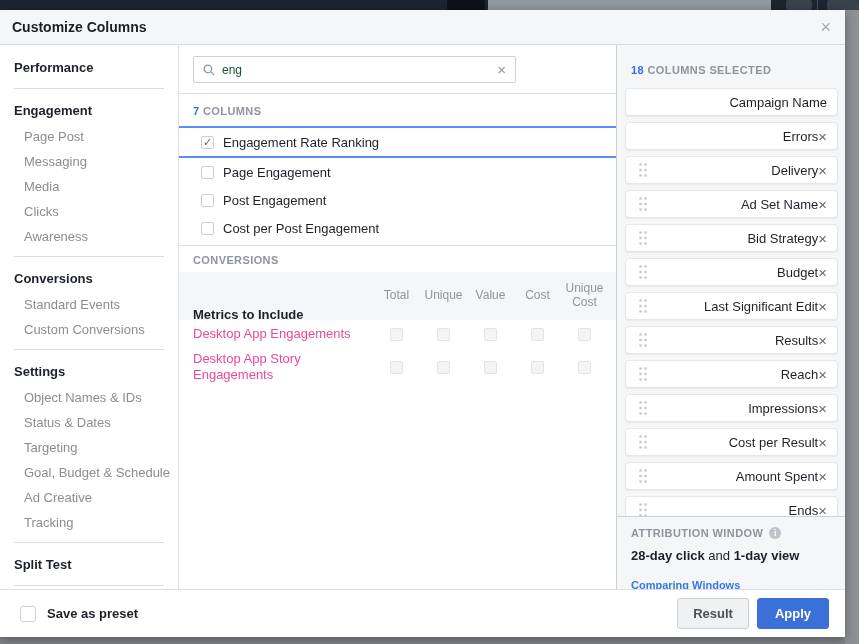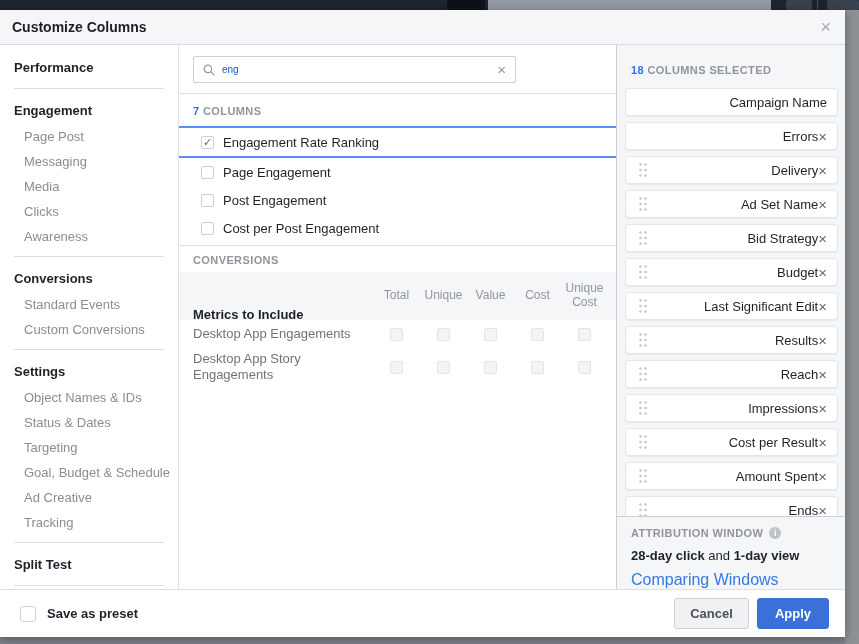--- a/index.html
+++ b/index.html
@@ -28,56 +28,56 @@
   .sidebar{width:178px;flex:none;box-sizing:border-box;padding-top:8px;overflow:hidden;background:#fff;}
   .sb-header{font-size:13px;font-weight:bold;color:#1d2129;padding:7px 14px 6px;cursor:pointer;}
   .sb-item{font-size:13px;color:#8a8d91;padding:5px 14px 5px 24px;cursor:pointer;white-space:nowrap;}
   .sb-divider{height:1px;background:#dadde1;margin:7px 14px;}
 
   
   .middle{flex:1;min-width:0;border-left:1px solid #dddfe2;border-right:1px solid #ccd0d5;display:flex;flex-direction:column;background:#fff;}
   .search-wrap{padding:11px 14px 10px;border-bottom:1px solid #dddfe2;}
   .searchbox{width:323px;height:27px;box-sizing:border-box;border:1px solid #ccd0d5;border-radius:2px;background:#fff;display:flex;align-items:center;padding:0 9px;}
   .search-icon{display:flex;margin-right:7px;flex:none;}
-  .search-input{border:none;outline:none;flex:1;min-width:0;font-family:"Liberation Sans",sans-serif;font-size:10px;color:#1d4ed8;background:transparent;padding:0;}
+  .search-input{border:none;outline:none;flex:1;min-width:0;font-family:"Liberation Sans",sans-serif;font-size:12px;color:#14532d;background:transparent;padding:0;}
   .search-clear{color:#90949c;font-size:15px;line-height:1;cursor:pointer;flex:none;}
   .results-header,.selected-header,.conversions-label,.attr-label{font-size:11px;font-weight:bold;color:#90949c;letter-spacing:.4px;}
   .results-header{padding:11px 14px 0;}
   .count{color:#2e71f0;}
   .results-list{margin-top:9px;}
   .result-row{height:28px;display:flex;align-items:center;padding:0 14px 0 22px;}
   .result-row.highlighted{height:32px;box-sizing:border-box;border-top:2px solid #5a8df5;border-bottom:2px solid #5a8df5;}
   .cb{width:13px;height:13px;box-sizing:border-box;border:1px solid #ccd0d5;border-radius:2px;background:#fff;flex:none;display:flex;align-items:center;justify-content:center;font-size:11px;line-height:1;color:#606770;cursor:pointer;}
   .cb-muted{border-color:#e1e4e9;background:#f3f4f6;}
   .result-row .cb{margin-right:9px;}
   .result-label{font-size:13px;color:#1d2129;}
   .mid-divider{height:1px;background:#dddfe2;margin-top:3px;}
   .conversions-label{padding:8px 14px 6px;}
   .metrics-header{background:#f5f6f7;display:flex;align-items:center;height:48px;padding-left:14px;}
   .metrics-title{width:180px;font-size:13px;font-weight:bold;color:#1d2129;box-sizing:border-box;margin-top:36px;}
   .mt-col{width:47px;flex:none;text-align:center;font-size:12px;color:#90949c;line-height:1.15;}
   .metrics-row{display:flex;align-items:center;min-height:28px;padding:3px 0 3px 14px;box-sizing:border-box;}
-  .metrics-row-label{width:180px;box-sizing:border-box;padding-right:10px;font-size:13px;color:#737373;line-height:1.25;}
+  .metrics-row-label{width:180px;box-sizing:border-box;padding-right:10px;font-size:13px;color:#ec4899;line-height:1.25;}
   .mt-cell{width:47px;flex:none;display:flex;justify-content:center;}
 
   
   .right-panel{width:228px;flex:none;background:#f5f6f7;position:relative;overflow:hidden;}
   .selected-header{padding:19px 14px 12px;}
   .selected-list{padding:0 7px 0 8px;text-align:right;}
   .card{height:28px;box-sizing:border-box;background:#fff;border:1px solid #e4e6ea;border-radius:4px;box-shadow:0 1px 1px rgba(0,0,0,.05);display:flex;align-items:center;padding:0 10px 0 13px;margin-bottom:6px;cursor:pointer;}
   .card-handle{width:8px;margin-right:12px;display:flex;flex:none;}
   .card-handle svg{fill:#c3c7cd;}
   .card-handle.hidden{visibility:hidden;}
   .card-label{flex:1;font-size:13px;color:#1d2129;white-space:nowrap;overflow:hidden;}
   .card-x{color:#646a73;font-size:15px;line-height:1;flex:none;cursor:pointer;}
   .attribution{position:absolute;left:0;right:0;bottom:0;height:73px;box-sizing:border-box;border-top:1px solid #ccd0d5;background:#f5f6f7;padding:10px 14px 0;}
   .attr-label-row{display:flex;align-items:center;gap:6px;}
   .info-icon{width:12px;height:12px;border-radius:50%;background:#bec2c9;color:#fff;font-size:9px;font-weight:bold;display:flex;align-items:center;justify-content:center;cursor:pointer;}
   .attr-value{margin-top:9px;font-size:13px;color:#1d2129;}
-  .attr-link{display:block;margin-top:8px;font-size:16px;color:#3578e5;text-decoration:none;cursor:pointer;}
+  .attr-link{display:block;margin-top:16px;font-size:11px;color:#3578e5;text-decoration:none;cursor:pointer;font-weight:bold;}
 
   
   .modal-footer{flex:none;height:48px;box-sizing:border-box;border-top:1px solid #dddfe2;background:#fff;display:flex;align-items:center;padding:0 16px;}
   .preset{display:flex;align-items:center;gap:11px;margin-left:4px;cursor:pointer;justify-content:flex-end;}
   .cb-lg{width:16px;height:16px;border-radius:3px;}
   .preset-label{font-size:13px;font-weight:bold;color:#1d2129;}
   .footer-spacer{flex:1;}
   .btn{font-family:"Liberation Sans",sans-serif;font-size:13px;font-weight:bold;border-radius:3px;padding:7px 15px;cursor:pointer;border:1px solid transparent;}
   .btn-cancel{background:#f0f1f3;border-color:#ccd0d5;color:#4b4f56;margin-right:8px;}
   .btn-apply{background:#3b70d8;border-color:#3b70d8;color:#fff;padding:7px 17px;}
@@ -409,18 +409,18 @@
       </div>
 
     </div>
 
     <div class="modal-footer">
       <div class="preset">
         <span class="cb cb-lg"></span>
         <span class="preset-label">Save as preset</span>
       </div>
       <div class="footer-spacer"></div>
-      <button class="btn btn-cancel">Cancel</button>
+      <button class="btn btn-cancel">Result</button>
       <button class="btn btn-apply">Apply</button>
     </div>
 
   </div>
 </div>
 
 </body></html>

